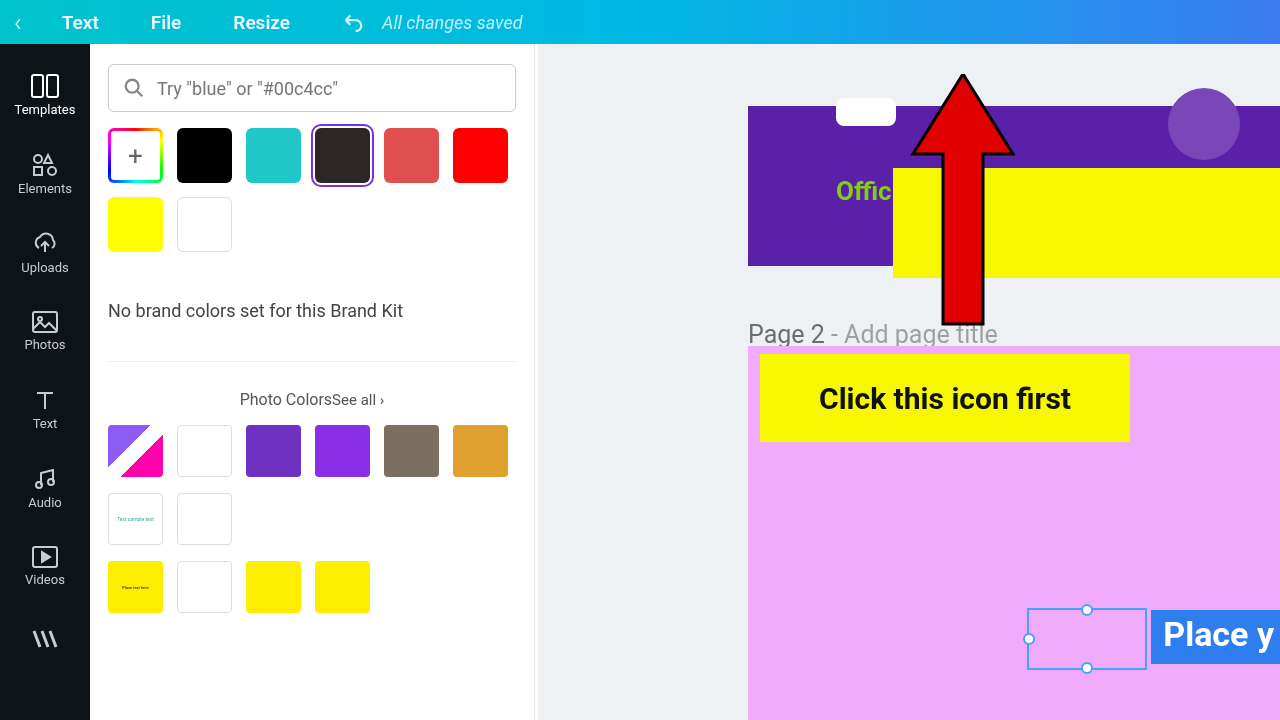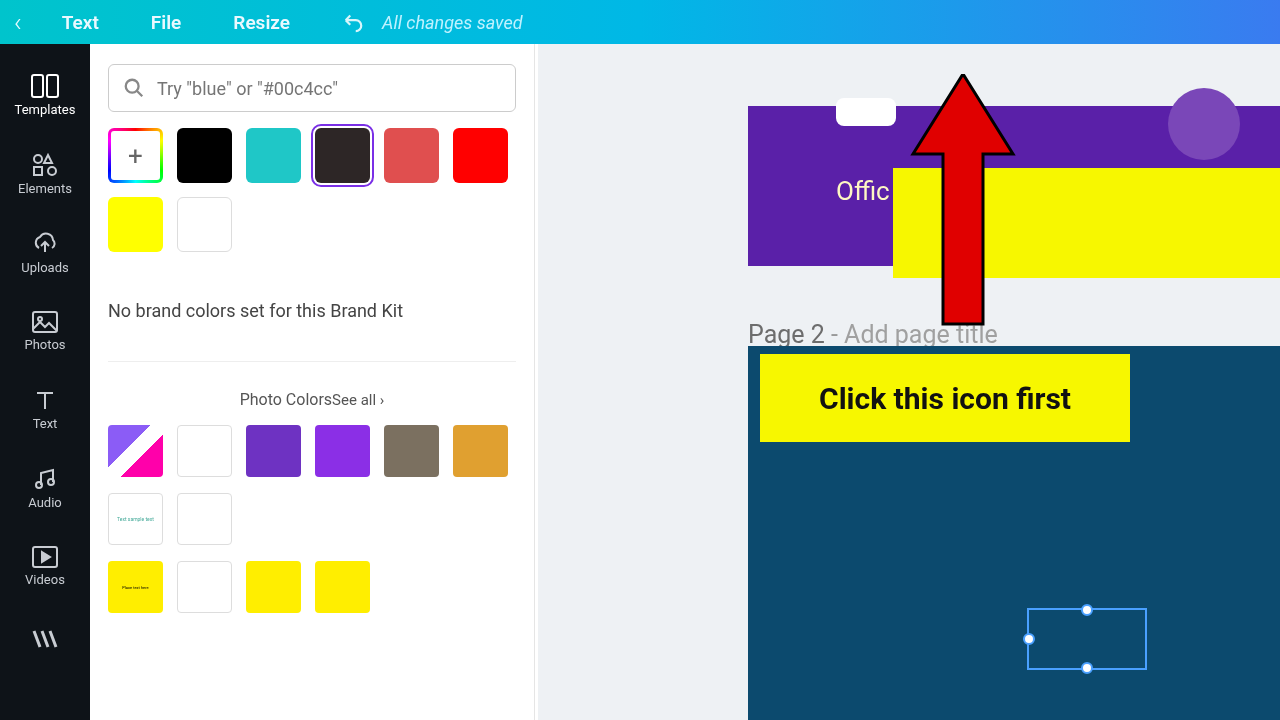--- a/index.html
+++ b/index.html
@@ -49,28 +49,28 @@
   .tcolor-wrap { position:relative; width:40px; height:40px; display:flex; align-items:center; justify-content:center; }
   .tcolor-circle { position:absolute; left:-6px; top:-8px; width:52px; height:52px; border:3px solid #d11; border-radius:50%; pointer-events:none; }
   .tcolor { display:flex; flex-direction:column; align-items:center; font-family:serif; font-size:22px; font-weight:600; }
   .tcolor .bar { width:22px; height:5px; background:#222; margin-top:-2px; }
 
   
   .canvas-area { position:absolute; top:44px; left:538px; right:0; bottom:0; background:#eef1f4; }
   .canvas1 { position:absolute; top:62px; left:210px; right:0; height:160px; background:#5a20a8; }
   .canvas1 .shape1 { position:absolute; top:-8px; left:88px; width:60px; height:28px; background:#fff; border-radius:8px; }
   .canvas1 .shape2 { position:absolute; top:-18px; right:40px; width:72px; height:72px; background:#7a47b8; border-radius:50%; }
-  .canvas1 .offic { position:absolute; top:70px; left:88px; font-size:26px; font-weight:400; color:#fef9c3; }
+  .canvas1 .offic { position:absolute; top:70px; left:88px; font-size:26px; font-weight:700; color:#84cc16; }
   .highlight-band { position:absolute; top:124px; left:355px; right:0; height:110px; background:#f7f700; }
 
   .page-bar { position:absolute; top:276px; left:210px; font-size:25px; color:#6d6d6d; }
   .page-bar .dash { color:#999; }
   .page-title { color:#a0a0a0; cursor:text; }
 
-  .canvas2 { position:absolute; top:302px; left:210px; right:0; bottom:0; background:#0c4a6e; }
+  .canvas2 { position:absolute; top:302px; left:210px; right:0; bottom:0; background:#f0abfc; }
   .hl-box { position:absolute; top:8px; left:12px; width:370px; height:88px; background:#f7f700; display:flex; align-items:center; justify-content:center; }
   .hl-box span { font-size:30px; font-weight:700; color:#111; }
   .sel-text { position:absolute; bottom:56px; right:0; height:54px; background:#2f7ef0; color:#fff; font-size:34px; font-weight:700; padding:4px 6px 4px 12px; }
   .sel-box { position:absolute; bottom:50px; right:133px; width:120px; height:62px; border:2px solid #4aa0ff; background:transparent; }
   .sel-handle { position:absolute; width:12px; height:12px; background:#fff; border:2px solid #4aa0ff; border-radius:50%; }
   .sh-l { left:-6px; top:50%; transform:translateY(-50%); }
   .sh-t { top:-6px; left:50%; transform:translateX(-50%); }
   .sh-b { bottom:-6px; left:50%; transform:translateX(-50%); }
 
   
@@ -255,18 +255,19 @@
 
   <div class="canvas2">
     <div class="hl-box">
       <span>Click this icon first</span>
     </div>
     <div class="sel-box">
       <div class="sel-handle sh-t"></div>
       <div class="sel-handle sh-l"></div>
       <div class="sel-handle sh-b"></div>
     </div>
+    <div class="sel-text">Place y</div>
   </div>
 </div>
 
 <svg class="arrow" width="120" height="260" viewBox="0 0 120 260">
   <polygon points="60,0 110,80 80,80 80,250 40,250 40,80 10,80" fill="#e00000" stroke="#000" stroke-width="3"></polygon>
 </svg>
 
 </body></html>

